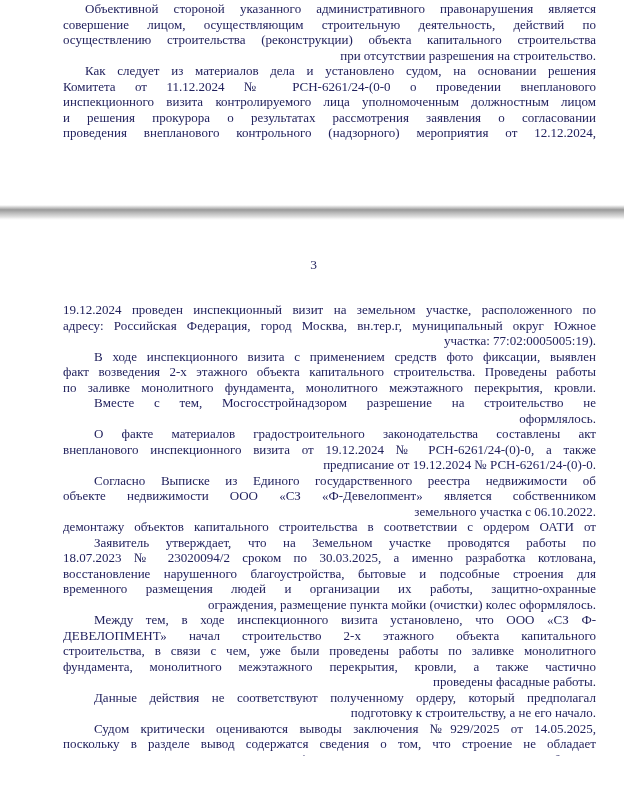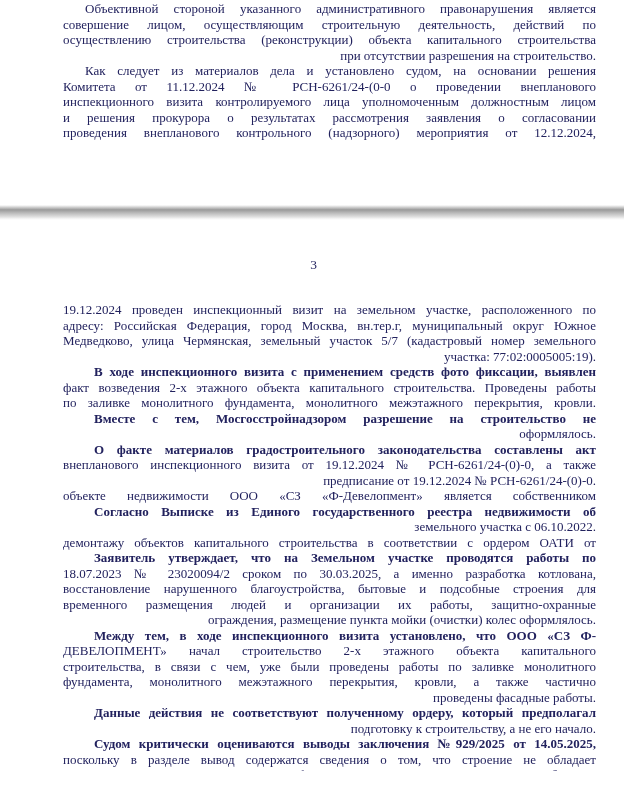--- a/index.html
+++ b/index.html
@@ -52,21 +52,21 @@
     height: 15.5px;
     line-height: 15.5px;
     overflow: hidden;
     text-align: justify;
     white-space: normal;
   }
   .ln::after { content: ""; display: inline-block; width: 100%; height: 0; }
   .ln.last { text-align: right; }
   .ln.last::after { content: none; }
   .pg1 .ln.ind { text-indent: 22px; }
-  .pg2 .ln.ind { text-indent: 31px; font-weight: bold; }
+  .pg2 .ln.ind { text-indent: 31px; }
   .ln.clipped { height: 4px; }
 </style>
 </head>
 <body>
 
 <div class="viewer" style="--ink: #22225e;">
 
   <section class="page pg1">
     <div class="col">
         <div class="ln ind">Объективной стороной указанного административного правонарушения является</div>
@@ -81,32 +81,31 @@
       </div>
   </section>
 
   <div class="sep"></div>
 
   <section class="page pg2">
     <div class="pagenum">3</div>
     <div class="col">
         <div class="ln">19.12.2024 проведен инспекционный визит на земельном участке, расположенного по</div>
         <div class="ln">адресу: Российская Федерация, город Москва, вн.тер.г, муниципальный округ Южное</div>
-        <div class="ln">Медведково, улица Чермянская, земельный участок 5/7 (кадастровый номер земельного</div>
         <div class="ln last">участка: 77:02:0005005:19).</div>
         <div class="ln ind">В ходе инспекционного визита с применением средств фото фиксации, выявлен</div>
         <div class="ln">факт возведения 2-х этажного объекта капитального строительства. Проведены работы</div>
         <div class="ln">по заливке монолитного фундамента, монолитного межэтажного перекрытия, кровли.</div>
         <div class="ln ind">Вместе с тем, Мосгосстройнадзором разрешение на строительство не</div>
         <div class="ln last">оформлялось.</div>
         <div class="ln ind">О факте материалов градостроительного законодательства составлены акт</div>
         <div class="ln">внепланового инспекционного визита от 19.12.2024 № РСН-6261/24-(0)-0, а также</div>
         <div class="ln last">предписание от 19.12.2024 № РСН-6261/24-(0)-0.</div>
+        <div class="ln ind">Согласно Выписке из Единого государственного реестра недвижимости об</div>
         <div class="ln">объекте недвижимости ООО «СЗ «Ф-Девелопмент» является собственником</div>
-        <div class="ln ind">Согласно Выписке из Единого государственного реестра недвижимости об</div>
         <div class="ln last">земельного участка с 06.10.2022.</div>
         <div class="ln">демонтажу объектов капитального строительства в соответствии с ордером ОАТИ от</div>
         <div class="ln ind">Заявитель утверждает, что на Земельном участке проводятся работы по</div>
         <div class="ln">18.07.2023 № 23020094/2 сроком по 30.03.2025, а именно разработка котлована,</div>
         <div class="ln">восстановление нарушенного благоустройства, бытовые и подсобные строения для</div>
         <div class="ln">временного размещения людей и организации их работы, защитно-охранные</div>
         <div class="ln last">ограждения, размещение пункта мойки (очистки) колес оформлялось.</div>
         <div class="ln ind">Между тем, в ходе инспекционного визита установлено, что ООО «СЗ Ф-</div>
         <div class="ln">ДЕВЕЛОПМЕНТ» начал строительство 2-х этажного объекта капитального</div>
         <div class="ln">строительства, в связи с чем, уже были проведены работы по заливке монолитного</div>

